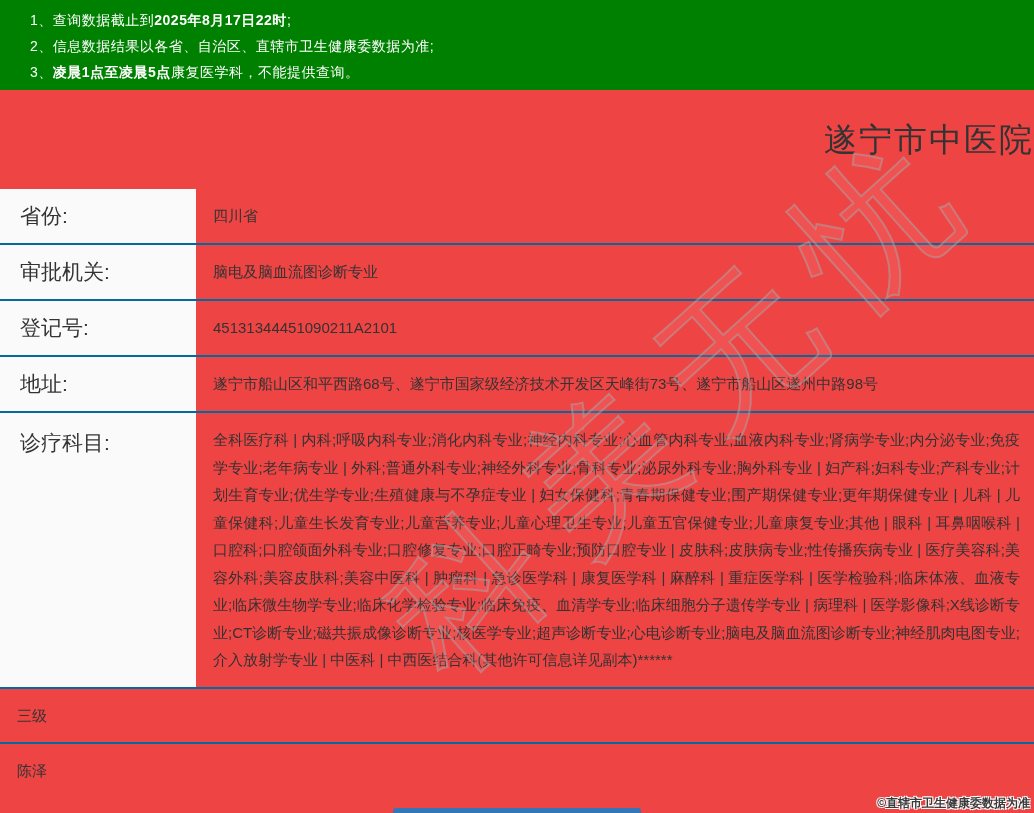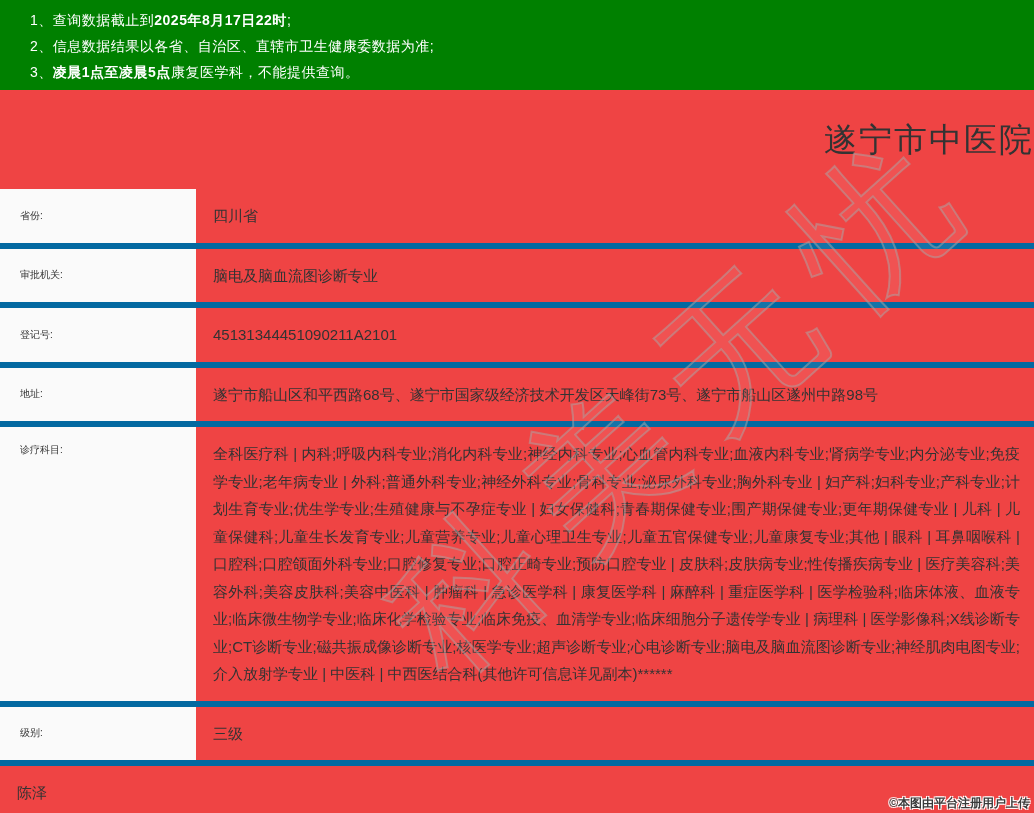--- a/index.html
+++ b/index.html
@@ -23,25 +23,25 @@
   .title {
     text-align:right; font-size:33px; color:#333;
     margin-top:28px; margin-bottom:26px; font-weight:500;
     letter-spacing:2px;
   }
   
   .info-table { width:1034px; }
   .info-row {
     display:flex; align-items:center; min-height:48px;
   }
-  .info-row + .info-row { border-top:6px solid #0369a1; }
+  .info-row + .info-row { border-top:2px solid #0369a1; }
   .info-label {
     width:196px; flex:0 0 196px; align-self:stretch;
     background:#fafafa; padding:13px 10px 13px 20px;
-    font-size:10px; color:#333; display:flex; align-items:center;
+    font-size:21px; color:#333; display:flex; align-items:center;
   }
   .info-value {
     flex:1; padding:13px 14px 13px 17px;
     font-size:15px; color:#333; line-height:27.5px;
   }
   .info-row.tall { align-items:flex-end; }
   .info-row.tall .info-label { align-items:flex-start; padding-top:16px; }
   .info-row.tall .info-value { text-align:justify; }
   
   .btn-wrap { text-align:center; margin-top:10px; }
@@ -101,29 +101,28 @@
     </div>
     <div class="info-row">
       <div class="info-label">地址:</div>
       <div class="info-value">遂宁市船山区和平西路68号、遂宁市国家级经济技术开发区天峰街73号、遂宁市船山区遂州中路98号</div>
     </div>
     <div class="info-row tall">
       <div class="info-label">诊疗科目:</div>
       <div class="info-value">全科医疗科 | 内科;呼吸内科专业;消化内科专业;神经内科专业;心血管内科专业;血液内科专业;肾病学专业;内分泌专业;免疫学专业;老年病专业 | 外科;普通外科专业;神经外科专业;骨科专业;泌尿外科专业;胸外科专业 | 妇产科;妇科专业;产科专业;计划生育专业;优生学专业;生殖健康与不孕症专业 | 妇女保健科;青春期保健专业;围产期保健专业;更年期保健专业 | 儿科 | 儿童保健科;儿童生长发育专业;儿童营养专业;儿童心理卫生专业;儿童五官保健专业;儿童康复专业;其他 | 眼科 | 耳鼻咽喉科 | 口腔科;口腔颌面外科专业;口腔修复专业;口腔正畸专业;预防口腔专业 | 皮肤科;皮肤病专业;性传播疾病专业 | 医疗美容科;美容外科;美容皮肤科;美容中医科 | 肿瘤科 | 急诊医学科 | 康复医学科 | 麻醉科 | 重症医学科 | 医学检验科;临床体液、血液专业;临床微生物学专业;临床化学检验专业;临床免疫、血清学专业;临床细胞分子遗传学专业 | 病理科 | 医学影像科;X线诊断专业;CT诊断专业;磁共振成像诊断专业;核医学专业;超声诊断专业;心电诊断专业;脑电及脑血流图诊断专业;神经肌肉电图专业;介入放射学专业 | 中医科 | 中西医结合科(其他许可信息详见副本)******</div>
     </div>
     <div class="info-row">
-      <div class="info-label">级别:</div>
       <div class="info-value">三级</div>
     </div>
     <div class="info-row">
       <div class="info-value">陈泽</div>
     </div>
   </div>
 
   <div class="btn-wrap">
     <button class="close-btn">〖关闭窗口〗</button>
   </div>
 
   <div class="watermark">科美无忧</div>
 
-  <div class="credit">©本图由平台注册用户上传</div>
+  <div class="credit">©直辖市卫生健康委数据为准</div>
 
 </div>
 
 </body></html>

